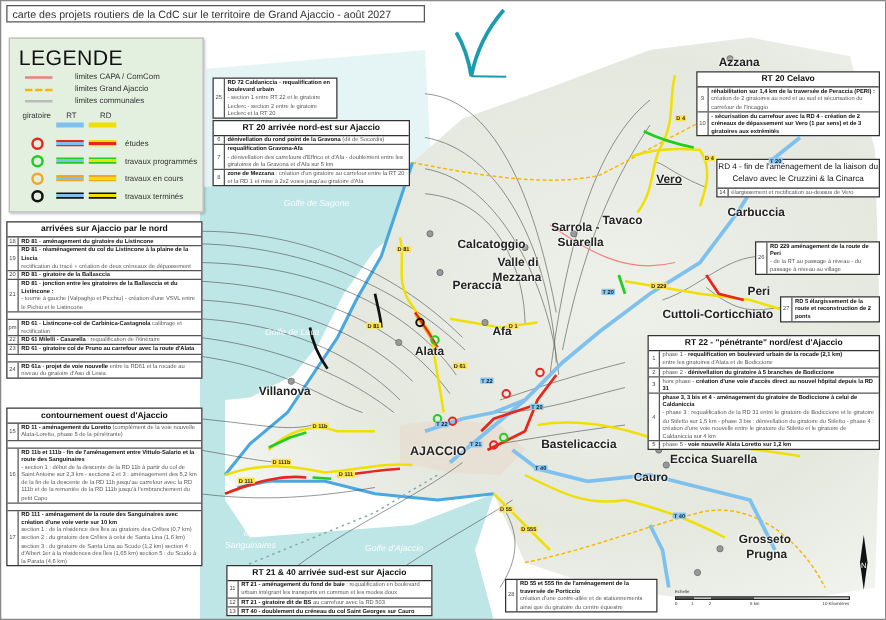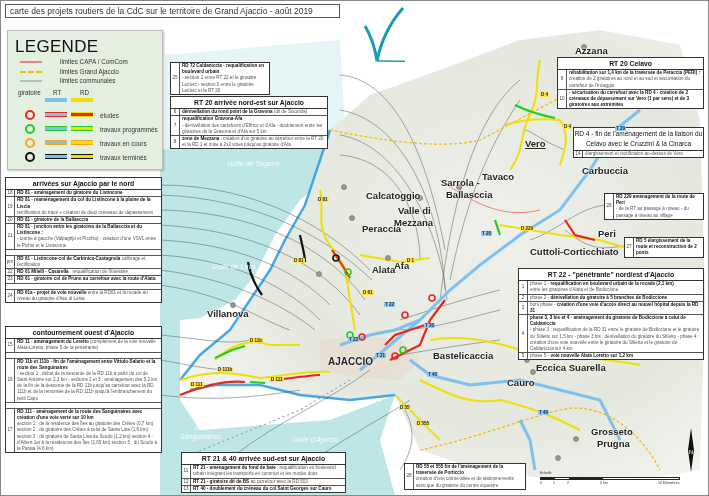--- a/index.html
+++ b/index.html
@@ -152,21 +152,21 @@
     <circle cx="576" cy="439" r="2.5"></circle>
       <circle cx="558" cy="458" r="2.5"></circle>
       <circle cx="388" cy="258" r="2.5"></circle>
   </g>
 
   <path d="M190 455 L300 410 L350 380" fill="none" stroke="#8aa" stroke-width="1.2" stroke-dasharray="2 3"></path>
 
   <rect x=".5" y=".5" width="708" height="495" fill="none" stroke="#888"></rect>
 </svg>
 
-<div class="title-box">carte des projets routiers de la CdC sur le territoire de Grand Ajaccio - août 2019</div>
+<div class="title-box">carte des projets routiers de la CdC sur le territoire de Grand Ajaccio - août 2027</div>
 
 <div class="logo">
   <svg width="50" height="60" style="position:absolute;left:0;top:0">
     <path d="M10 20 C16 30 20 42 22 55 C26 35 34 18 48 2" fill="none" stroke="#1a9bb0" stroke-width="3"></path>
     <path d="M22 55 L178 57" stroke="#1a9bb0" stroke-width="1.5"></path>
   </svg>
 </div>
 
 <div class="legend">
   <h2>LEGENDE</h2>
@@ -363,29 +363,29 @@
       <div class="txt"><b>RD 55 et 555 fin de l'aménagement de la traversée de Porticcio</b><br><span class="g">création d'une contre-allée et de stationnements ainsi que du giratoire du centre équestre</span></div>
     </div>
 </div>
 
 <div id="places">
     <div class="place" style="left: 575px; top: 45px;">Azzana</div>
     <div class="place" style="left: 525px; top: 138px; text-decoration: underline;">Vero</div>
     <div class="place" style="left: 482px; top: 171px;">Tavaco</div>
     <div class="place" style="left: 582px; top: 165px;">Carbuccia</div>
     <div class="place" style="left: 441px; top: 177px;">Sarrola -</div>
-    <div class="place" style="left: 446px; top: 189px;">Ballasccia</div>
+    <div class="place" style="left: 446px; top: 189px;">Suarella</div>
     <div class="place" style="left: 366px; top: 190px;">Calcatoggio</div>
     <div class="place" style="left: 398px; top: 205px;">Valle di</div>
     <div class="place" style="left: 394px; top: 217px;">Mezzana</div>
     <div class="place" style="left: 362px; top: 223px;">Peraccia</div>
     <div class="place" style="left: 598px; top: 228px;">Peri</div>
     <div class="place" style="left: 530px; top: 246px;">Cuttoli-Corticchiato</div>
     <div class="place" style="left: 394px; top: 260px;">Afa</div>
-    <div class="place" style="left: 332px; top: 264px; margin-left: 40px;">Alata</div>
+    <div class="place" style="left: 332px; top: 276px;">Alata</div>
     <div class="place" style="left: 207px; top: 308px;">Villanova</div>
     <div class="place big" style="left: 328px; top: 356px;">AJACCIO</div>
     <div class="place" style="left: 433px; top: 350px;">Bastelicaccia</div>
     <div class="place" style="left: 536px; top: 362px;">Eccica Suarella</div>
     <div class="place" style="left: 507px; top: 377px;">Cauro</div>
     <div class="place" style="left: 591px; top: 426px;">Grosseto</div>
     <div class="place" style="left: 597px; top: 438px;">Prugna</div>
     <div class="place" style="left: 574px; top: 454px; margin-top: 48px;">Albitreccia</div>
   </div>
 <div id="waters">

